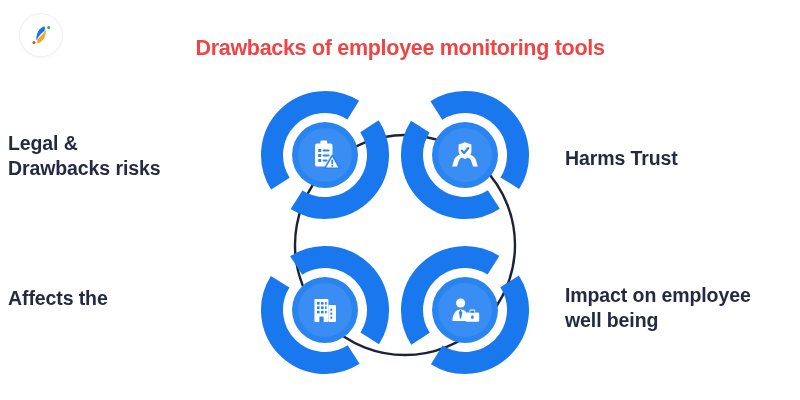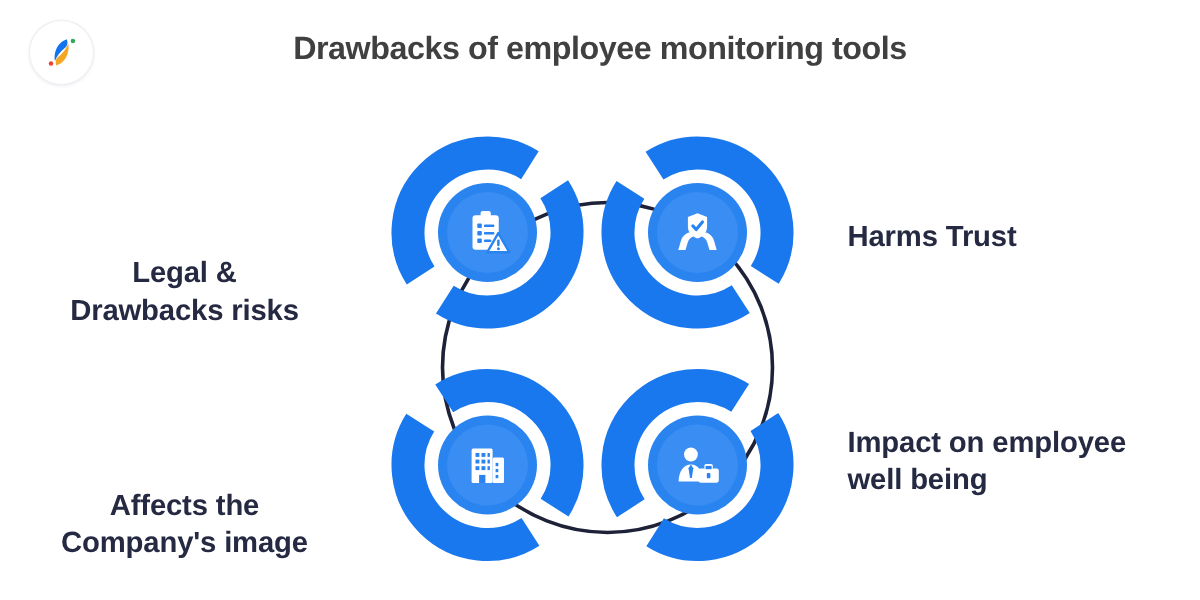--- a/index.html
+++ b/index.html
@@ -32,27 +32,27 @@
     box-shadow: 0 0 0 1px #eef0f4, 0 1px 3px rgba(20,26,51,0.10);
     display: flex;
     align-items: center;
     justify-content: center;
   }
 
   
   #page-title {
     position: absolute;
     left: 0;
-    top: 20px;
+    top: 36px;
     width: 800px;
     text-align: center;
     font-size: 21.5px;
     font-weight: bold;
     letter-spacing: -0.3px;
-    color: #404040;
+    color: #ef4444;
     white-space: nowrap;
   }
 
   
   #diagram {
     position: absolute;
     left: 260px;
     top: 80px;
     width: 290px;
     height: 310px;
@@ -82,21 +82,21 @@
 
   
   .label {
     position: absolute;
     font-size: 19.5px;
     font-weight: bold;
     line-height: 1.26;
     color: #252a42;
     letter-spacing: -0.1px;
   }
-  .label-left  { text-align: center; width: 230px; margin-top: 39px; }
+  .label-left  { text-align: left; width: 230px; }
   .label-right { text-align: left;  width: 250px; }
 
   #label-legal        { left: 8px;   top: 131px; }
   #label-image        { left: 8px;   top: 286px; }
   #label-trust        { left: 565px; top: 146px; }
   #label-wellbeing    { left: 565px; top: 283px; }
 </style>
 </head>
 <body>
 
@@ -214,21 +214,20 @@
 
   </div>
 
   <div class="label label-left" id="label-legal">
     <div>Legal &amp;</div>
     <div>Drawbacks risks</div>
   </div>
 
   <div class="label label-left" id="label-image">
     <div>Affects the</div>
-    <div>Company's image</div>
   </div>
 
   <div class="label label-right" id="label-trust">
     <div>Harms Trust</div>
   </div>
 
   <div class="label label-right" id="label-wellbeing">
     <div>Impact on employee</div>
     <div>well being</div>
   </div>

